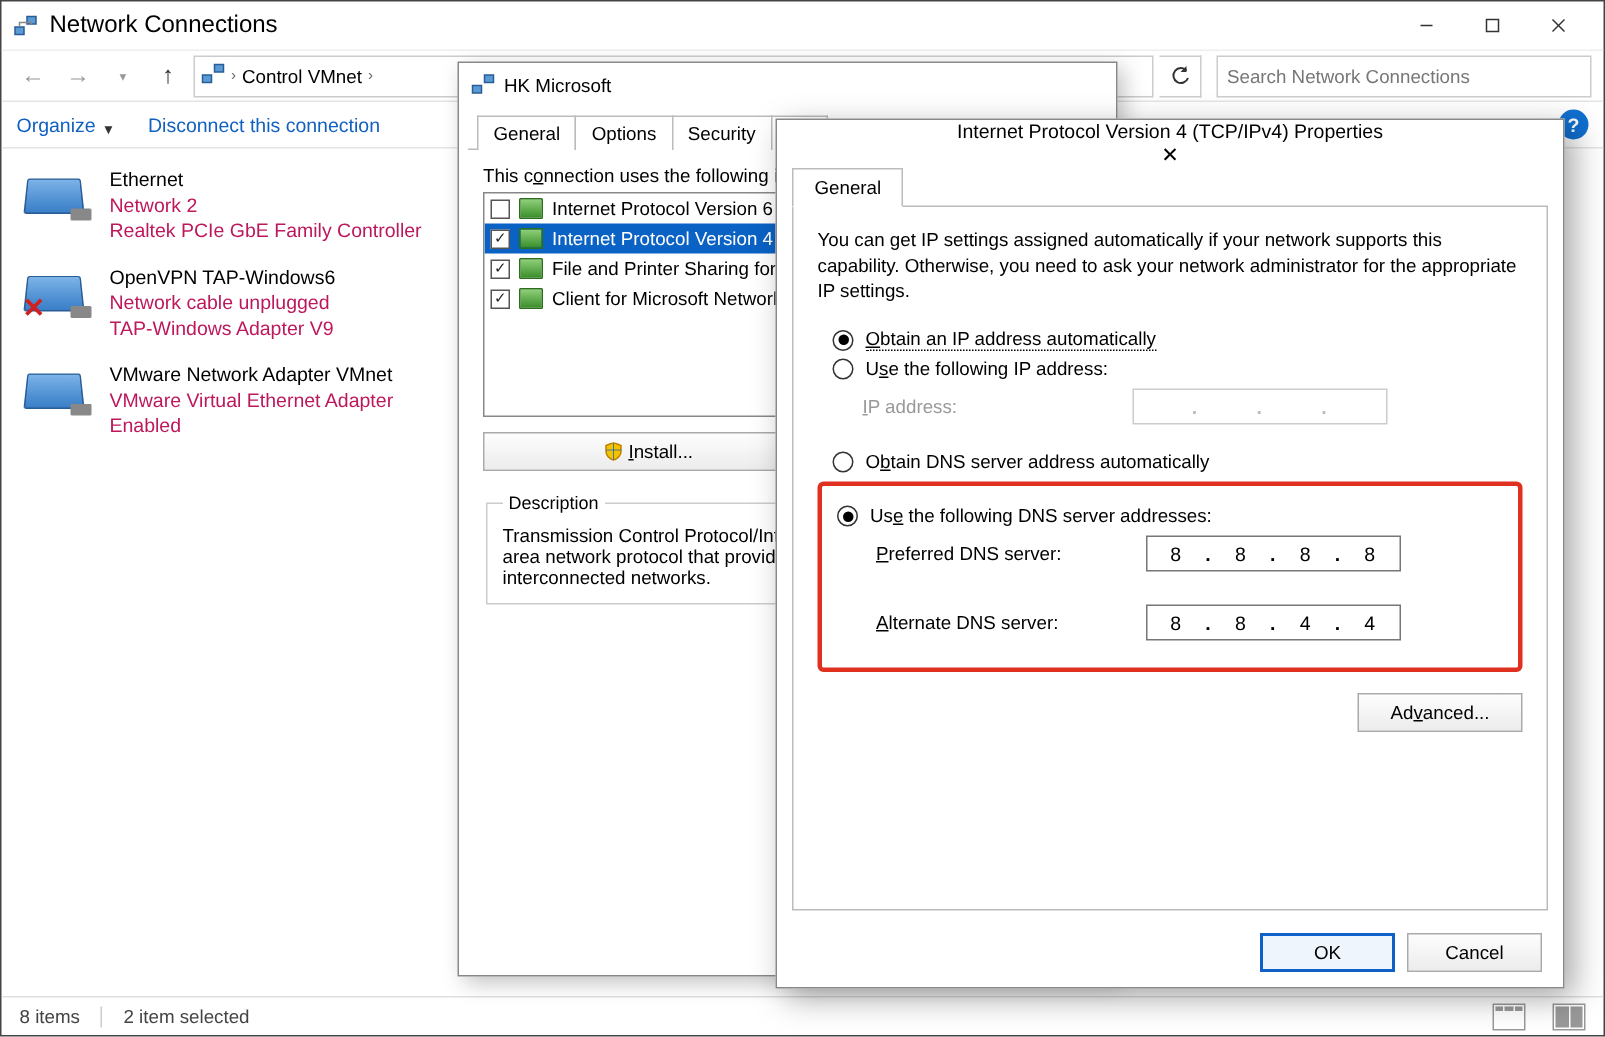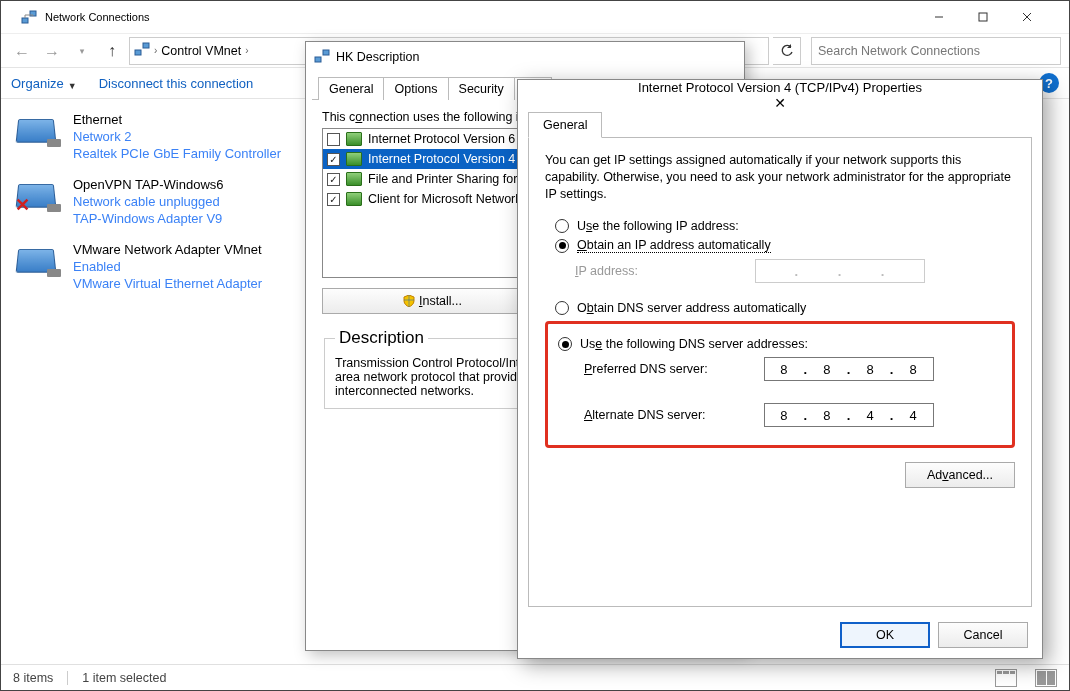--- a/index.html
+++ b/index.html
@@ -1,20 +1,20 @@
 <!DOCTYPE html>
 <html><head>
 <meta charset="utf-8">
 <style>
   * { box-sizing: border-box; font-family: "Segoe UI", Tahoma, sans-serif; }
   body { margin: 0; background:#fff; }
   .frame { width:1070px; height:691px; border:1px solid #444; position:relative; background:#fff; overflow:hidden; }
 
   
-  .titlebar { height:32px; display:flex; align-items:center; padding:0 20px; font-size:11px; color:#000; }
+  .titlebar { height:32px; display:flex; align-items:center; padding:0 8px; font-size:16px; color:#000; }
   .titlebar .spacer { flex:1; }
   .winbtn { width:44px; height:28px; display:flex; align-items:center; justify-content:center; color:#333; }
   .winbtn svg { width:10px; height:10px; }
   .netico { width:16px; height:16px; margin-right:8px; }
 
   .navrow { height:34px; display:flex; align-items:center; padding:0 8px; gap:4px; border-top:1px solid #eee; }
   .navarrow { width:26px; height:26px; display:flex; align-items:center; justify-content:center; color:#999; }
   .navarrow.enabled{ color:#333; }
   .addrbox { flex:1; height:28px; border:1px solid #ccc; display:flex; align-items:center; padding:0 4px; gap:4px; font-size:12.5px; }
   .crumb-sep{ color:#666; font-size:10px; }
@@ -24,21 +24,21 @@
   .cmdbar { height:32px; border-top:1px solid #e4e4e4; border-bottom:1px solid #e4e4e4; display:flex; align-items:center; padding:0 10px; gap:22px; font-size:13px; color:#1060c0; }
   .cmdbar .spacer{flex:1;}
   .cmdbar .plain { color:#1060c0; display:flex; align-items:flex-end; gap:4px;}
   .chev { font-size:9px; color:#333;}
 
   .content { position:absolute; left:0; right:0; top:100px; bottom:28px; padding:10px 14px; }
   .adapter { display:flex; gap:10px; margin-bottom:14px; }
   .adapter .ico { width:48px; height:40px; position:relative; }
   .adapter .txt { font-size:13px; line-height:17px; color:#000;}
   .adapter .txt .name{ color:#000;}
-  .adapter .txt .sub{ color:#3b82f6;}
+  .adapter .txt .sub{ color:#be185d;}
   .nic { width:38px; height:26px; background:linear-gradient(#7db4e8,#3a7fc8); border:1px solid #2a5c96; border-radius:2px; transform:perspective(80px) rotateX(25deg); position:absolute; top:6px; left:2px;}
   .plug { width:14px; height:8px; background:#888; position:absolute; bottom:4px; right:2px; border-radius:1px;}
   .redx { position:absolute; left:0; bottom:0; color:#d02020; font-weight:bold; font-size:18px;}
 
   .status { position:absolute; left:0; right:0; bottom:0; height:26px; border-top:1px solid #e0e0e0; display:flex; align-items:center; padding:0 12px; font-size:12.5px; color:#444; gap:14px;}
   .status .div { width:1px; height:14px; background:#ccc;}
   .status .spacer{flex:1;}
   .viewico { width:22px; height:18px; border:1px solid #999; margin-left:4px; display:flex; gap:1px; padding:1px;}
   .viewico span{flex:1;background:#999;}
   .viewico.details span{height:3px;}
@@ -52,21 +52,21 @@
   .dlg1 .body{ padding:10px 16px; font-size:12.5px;}
   .complist { border:1px solid #888; height:150px; margin-top:4px; background:#fff; overflow:hidden;}
   .comp { display:flex; align-items:center; height:20px; gap:6px; padding:0 4px; font-size:12.5px;}
   .comp.sel{ background:#0a62c4; color:#fff;}
   .chk { width:13px; height:13px; border:1px solid #555; background:#fff; display:flex; align-items:center; justify-content:center; font-size:10px; color:#222;}
   .comp .ico2{ width:16px; height:14px; background:linear-gradient(#8fcf7a,#3a8f2a); border:1px solid #2a6f1a; border-radius:1px;}
   .btnrow{ display:flex; gap:12px; margin-top:10px;}
   .winbutton{ flex:1; height:26px; border:1px solid #aaa; background:linear-gradient(#fdfdfd,#ececec); font-size:12.5px; display:flex; align-items:center; justify-content:center; gap:4px;padding-left:24px;}
   .shield{ width:12px;height:12px; display:inline-block;}
   fieldset.desc{ border:1px solid #ccc; margin-top:14px; padding:8px 10px 10px 10px; font-size:12.5px;}
-  fieldset.desc legend{ padding:0 4px; font-size:17px;}
+  fieldset.desc legend{ padding:0 4px; font-size:12px;}
 
   
   .dlg2 { position:absolute; left:516px; top:78px; width:526px; height:580px; background:#fff; border:1px solid #888; box-shadow:6px 6px 20px rgba(0,0,0,.35); }
   .dlg2 .t2 { height:30px; display:flex; align-items:center; padding:0 10px; font-size:13px;flex-direction:column;}
   .dlg2 .t2 .spacer{flex:1;}
   .closex { width:36px; height:28px; display:flex; align-items:center; justify-content:center; font-size:14px;}
   .tabs2 { display:flex; padding:0 10px; font-size:12.5px; margin-top:2px; }
   .tabs2 .tab { padding:5px 14px; border:1px solid #bbb; border-bottom:1px solid #fff; background:#fff; position:relative; z-index:2;}
   .tabframe { border:1px solid #bbb; margin:0 10px 10px 10px; padding:14px 16px 16px 16px; position:relative; top:-1px; height:470px;}
   .para { font-size:12.5px; line-height:17px; margin-bottom:16px;}
@@ -182,49 +182,49 @@
         <div class="sub">TAP-Windows Adapter V9</div>
       </div>
     </div>
     <div class="adapter">
       <div class="ico">
           <div class="nic"></div>
           <div class="plug"></div>
         </div>
       <div class="txt">
         <div class="name">VMware Network Adapter VMnet</div>
+        <div class="sub">VMware Virtual Ethernet Adapter</div>
         <div class="sub">Enabled</div>
-        <div class="sub">VMware Virtual Ethernet Adapter</div>
       </div>
     </div>
   </div>
 
   <div class="status">
     <span>8 items</span>
     <span class="div"></span>
-    <span>1 item selected</span>
+    <span>2 item selected</span>
     <span class="spacer"></span>
     <span class="viewico details">
         <span></span>
         <span></span>
         <span></span>
       </span>
     <span class="viewico">
         <span></span>
         <span></span>
       </span>
   </div>
 
   <div class="dlg1">
     <div class="t">
       <span><svg width="16" height="16" viewBox="0 0 16 16">
             <rect x="1" y="9" width="6" height="5" fill="#5a9bd5" stroke="#2a5c96"></rect>
             <rect x="9" y="2" width="6" height="5" fill="#5a9bd5" stroke="#2a5c96"></rect>
           </svg></span>
-      <span>HK Description</span>
+      <span>HK Microsoft</span>
       <span class="spacer"></span>
     </div>
     <div class="tabs1">
       <div class="tab">General</div>
       <div class="tab">Options</div>
       <div class="tab">Security</div>
       <div class="tab">Ne</div>
     </div>
     <div class="body">
       <div>This c<span class="u-letter">o</span>nnection uses the following items:</div>
@@ -278,26 +278,26 @@
       <span class="spacer"></span>
       <span class="closex">✕</span>
     </div>
     <div class="tabs2">
       <div class="tab">General</div>
     </div>
     <div class="tabframe">
       <div class="para">You can get IP settings assigned automatically if your network supports this capability. Otherwise, you need to ask your network administrator for the appropriate IP settings.</div>
 
       <div class="radio">
+        <span class="rdisc on"></span>
+        <span style="border-bottom:1px dotted #000;"><span class="u-letter">O</span>btain an IP address automatically</span>
+      </div>
+      <div class="radio">
         <span class="rdisc"></span>
         <span>U<span class="u-letter">s</span>e the following IP address:</span>
-      </div>
-      <div class="radio">
-        <span class="rdisc on"></span>
-        <span style="border-bottom:1px dotted #000;"><span class="u-letter">O</span>btain an IP address automatically</span>
       </div>
       <div class="ipgrid">
         <span class="lbl dis"><span class="u-letter">I</span>P address:</span>
         <div class="ipbox dis">
           <span></span>
             <span class="dot">.</span>
             <span></span>
             <span class="dot">.</span>
             <span></span>
             <span class="dot">.</span>

